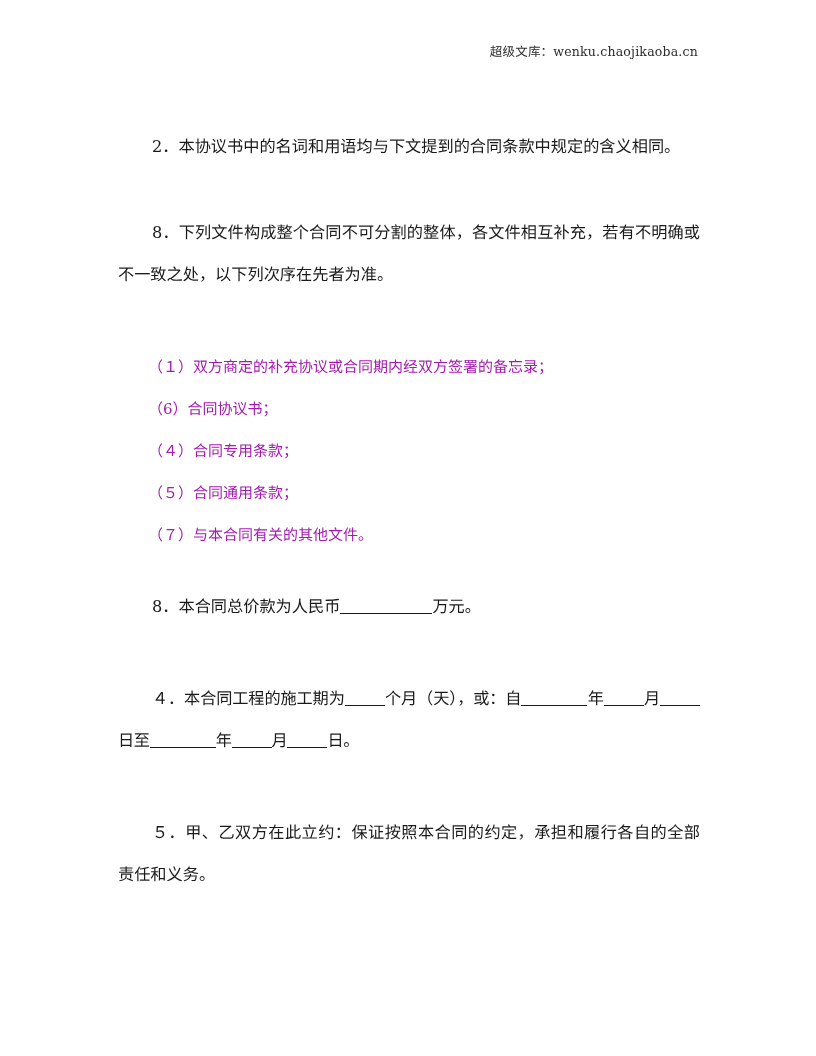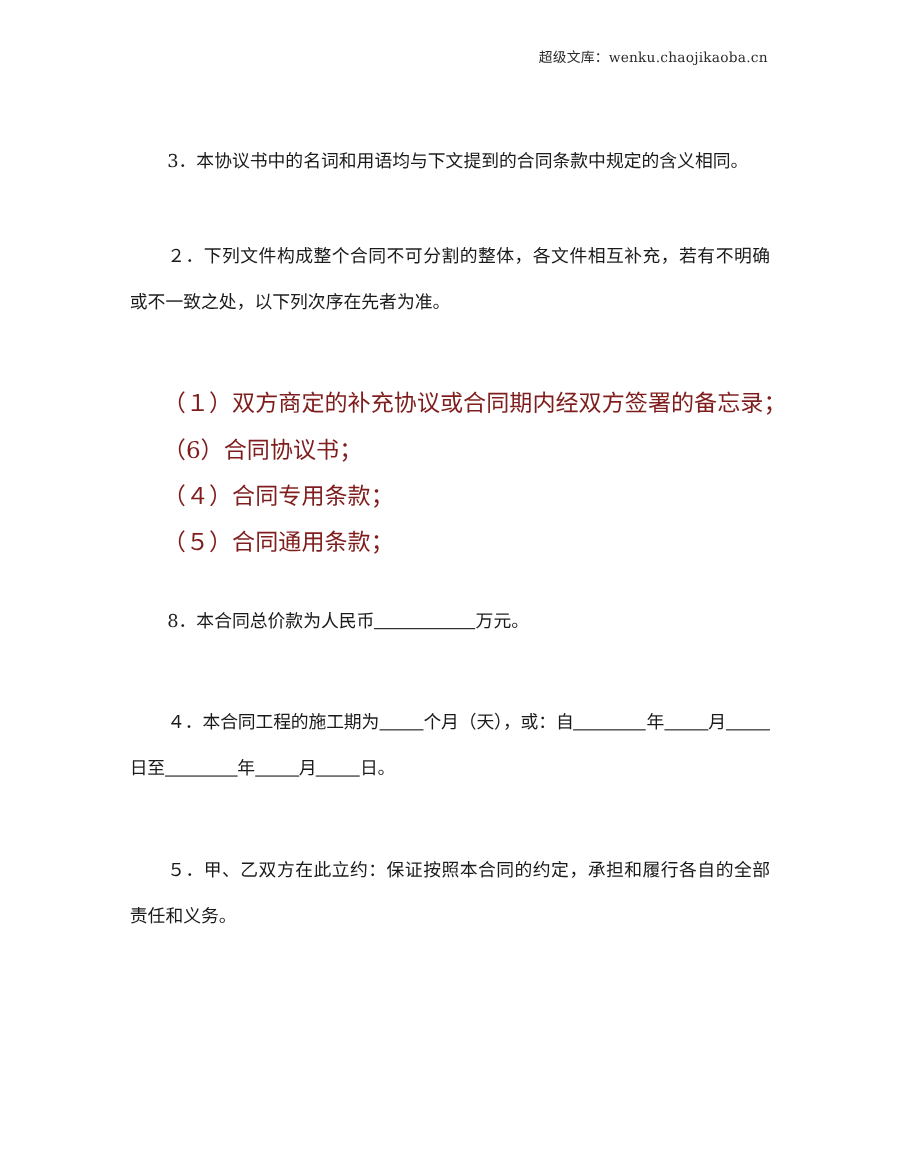--- a/index.html
+++ b/index.html
@@ -67,26 +67,26 @@
     font-family: Liberation Serif, serif;
   }
 
   
   .sublist {
     margin: 0 0 30px 0;
     padding: 0;
     list-style: none;
   }
   .sublist-item {
-    font-size: 21px;
+    font-size: 15px;
     line-height: 42px;
     margin: 0;
     padding-left: 30px;
     white-space: nowrap;
-    color: #7f1d1d;
+    color: #a21caf;
   }
 
   
   .blank {
     display: inline-block;
     border-bottom: 1px solid #1a1a1a;
     vertical-align: -2px;
     height: 15px;
     text-indent: 0;
   }
@@ -102,29 +102,30 @@
 </style>
 </head>
 <body>
 
 <div class="page">
 
   <div class="header-band">超级文库：wenku.chaojikaoba.cn</div>
 
   <div class="body-block">
 
-    <p class="para clause gap-lg">3．本协议书中的名词和用语均与下文提到的合同条款中规定的含义相同。</p>
+    <p class="para clause gap-lg">2．本协议书中的名词和用语均与下文提到的合同条款中规定的含义相同。</p>
 
-    <p class="para clause gap-xl">２．下列文件构成整个合同不可分割的整体，各文件相互补充，若有不明确或不一致之处，以下列次序在先者为准。</p>
+    <p class="para clause gap-xl">8．下列文件构成整个合同不可分割的整体，各文件相互补充，若有不明确或不一致之处，以下列次序在先者为准。</p>
 
     <ul class="sublist">
       <li class="sublist-item">（１）双方商定的补充协议或合同期内经双方签署的备忘录；</li>
       <li class="sublist-item">（6）合同协议书；</li>
       <li class="sublist-item">（４）合同专用条款；</li>
       <li class="sublist-item">（５）合同通用条款；</li>
+      <li class="sublist-item">（７）与本合同有关的其他文件。</li>
     </ul>
 
     <p class="para clause gap-xl">
       <span>8．本合同总价款为人民币</span><span class="blank w-amount"></span><span>万元。</span>
     </p>
 
     <p class="para clause tight gap-xl">
       <span>４．本合同工程的施工期为</span><span class="blank w-months"></span><span>个月（天），或：自</span><span class="blank w-year"></span><span>年</span><span class="blank w-month"></span><span>月</span><span class="blank w-day"></span><span>日</span><span>至</span><span class="blank w-year"></span><span>年</span><span class="blank w-month"></span><span>月</span><span class="blank w-day"></span><span>日。</span>
     </p>
 

